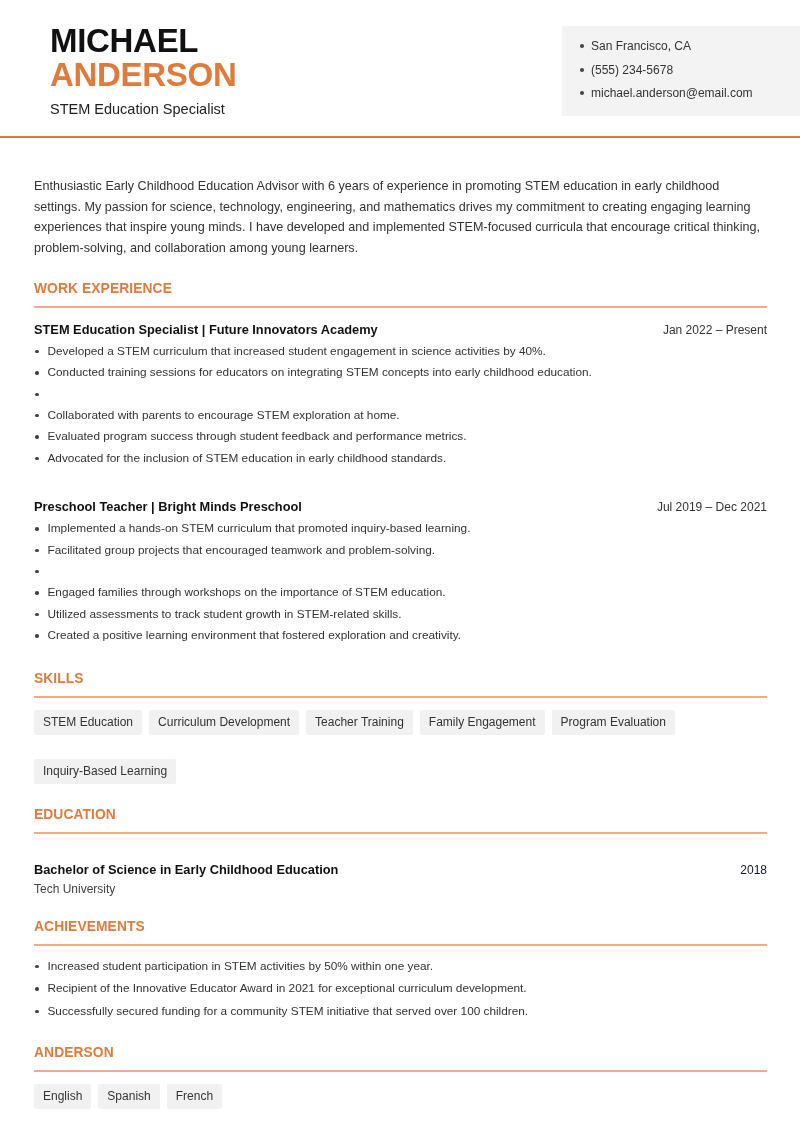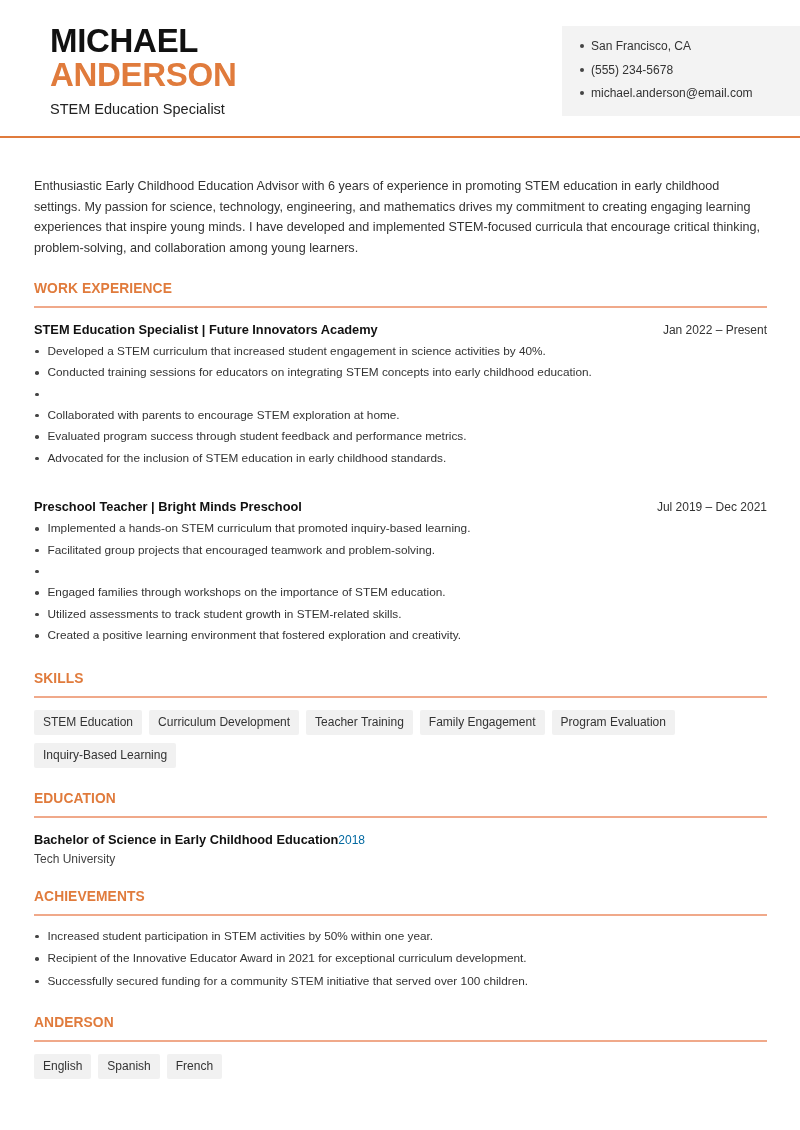--- a/index.html
+++ b/index.html
@@ -109,43 +109,44 @@
       align-items: flex-start;
       font-size: 11.8px;
       color: #333333;
       height: 21.4px;
       line-height: 17px;
     }
     .bullet-item .bullet { margin: 7px 9px 0 1px; width: 3.5px; height: 3.5px; }
     .chips {
       display: flex;
       flex-wrap: wrap;
-      gap: 8px 7px;
+      gap: 24px 7px;
       margin-top: 12px;
     }
     .chip {
       background: #f1f1f1;
       font-size: 12px;
       color: #333333;
       padding: 0 9px;
       height: 25px;
       line-height: 25px;
       border-radius: 2px;
     }
     .edu-row {
       display: flex;
+      justify-content: space-between;
       align-items: baseline;
-      margin-top: 14px;
+      margin-top: 28px;
     }
     .edu-degree {
       font-size: 12.8px;
       font-weight: 700;
       color: #111111;
     }
-    .edu-year { font-size: 12px; color: #0369a1; }
+    .edu-year { font-size: 12px; color: #0f172a; }
     .edu-school {
       font-size: 12px;
       color: #444;
       margin-top: 5px;
     }
   </style>
 </head>
 <body>
 
 <div class="header">

